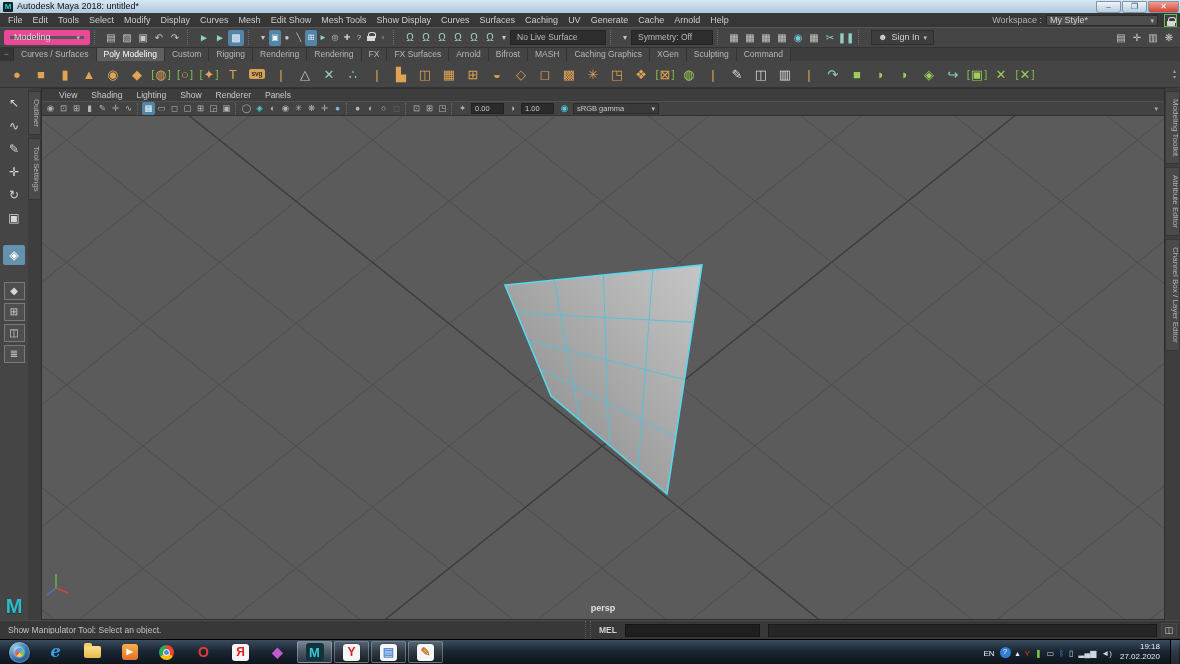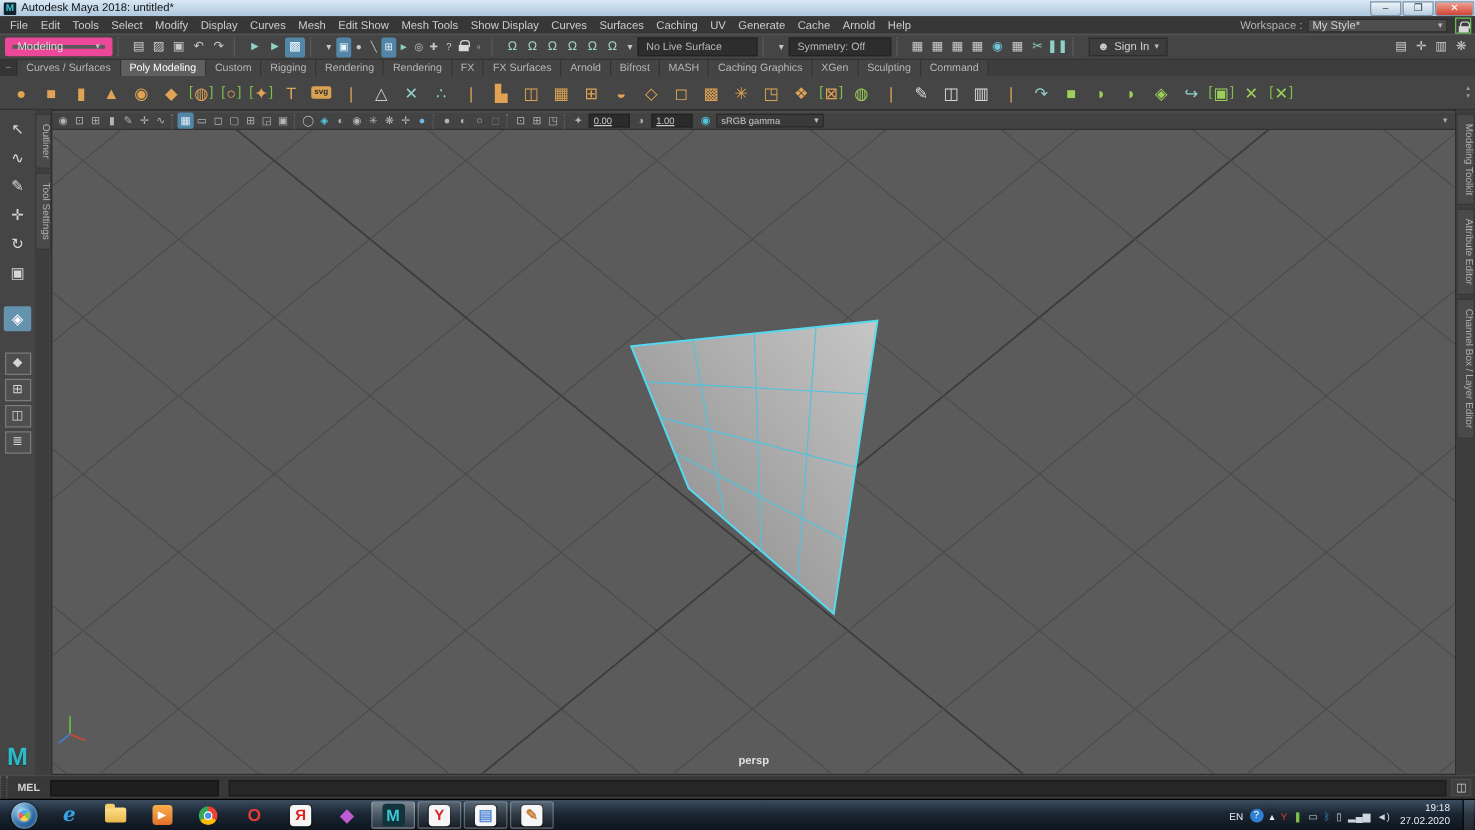--- a/index.html
+++ b/index.html
@@ -95,21 +95,21 @@
   .panel-menubar { height:12px; display:flex; align-items:center; font-size:8.5px; color:#cacaca;
     padding-left:10px; flex:0 0 12px; }
   .panel-menu-item { padding:0 7px; }
   .panel-toolbar { height:15px; background:#434343; border-top:1px solid #505050; border-bottom:1px solid #313131;
     display:flex; align-items:center; font-size:8px; color:#b5b5b5; padding:0 2px; flex:0 0 15px; }
   .pt-group { display:flex; align-items:center; }
   .pt-icon { width:13px; height:13px; display:flex; align-items:center; justify-content:center; font-size:8.5px; }
   .pt-icon.boxed { background:#5285a6; border-radius:2px; color:#eaf6ff; }
   .pt-divider { width:3px; height:12px; border-left:1px dotted #666; margin:0 2px; }
   .pt-field { width:33px; height:11px; background:#2b2b2b; border:1px solid #222; font-size:7.5px;
-    display:flex; align-items:center; padding:0 3px; color:#c9c9c9; margin:0 2px;text-decoration:underline; }
+    display:flex; align-items:center; padding:0 3px; color:#c9c9c9; margin:0 2px; }
   .pt-select { width:86px; height:11px; background:#3a3a3a; border:1px solid #2a2a2a; font-size:7.5px;
     display:flex; align-items:center; justify-content:space-between; padding:0 3px; color:#c9c9c9; margin:0 2px;}
   .pt-colordot { color:#52c8de; font-size:9px; margin-left:2px; }
   .pt-end-arrow { margin-left:auto; color:#aaa; font-size:7px; padding-right:4px; }
   .view3d { flex:1; position:relative; background:#5b5b5b; overflow:hidden; min-height:0; }
   .view3d svg { position:absolute; inset:0; width:100%; height:100%; }
   .persp-label { position:absolute; bottom:6px; left:50%; transform:translateX(-50%);
     font-size:9px; font-weight:bold; color:#e0e0e0; }
 
   
@@ -488,20 +488,28 @@
         </div>
       <div class="maya-logo">M</div>
     </div>
 
     <div class="side-tabs">
         <div class="vtab">Outliner</div>
         <div class="vtab">Tool Settings</div>
       </div>
 
     <div class="viewport-wrap">
+      <div class="panel-menubar">
+          <span class="panel-menu-item">View</span>
+          <span class="panel-menu-item">Shading</span>
+          <span class="panel-menu-item">Lighting</span>
+          <span class="panel-menu-item">Show</span>
+          <span class="panel-menu-item">Renderer</span>
+          <span class="panel-menu-item">Panels</span>
+        </div>
       <div class="panel-toolbar">
         <div class="pt-group">
             <span class="pt-icon">◉</span>
             <span class="pt-icon">⊡</span>
             <span class="pt-icon">⊞</span>
             <span class="pt-icon">▮</span>
             <span class="pt-icon">✎</span>
             <span class="pt-icon">✛</span>
             <span class="pt-icon">∿</span>
           </div>
@@ -619,20 +627,21 @@
     </div>
 
     <div class="side-tabs right">
         <div class="vtab">Modeling Toolkit</div>
         <div class="vtab">Attribute Editor</div>
         <div class="vtab">Channel Box / Layer Editor</div>
       </div>
   </div>
 
   <div class="cmdline">
+    <div class="help-text">Show Manipulator Tool: Select an object.</div>
     <div class="cmd-divider"></div>
     <span class="mel-label">MEL</span>
     <div class="mel-input"></div>
     <div class="mel-output"></div>
     <div class="script-editor-btn">◫</div>
   </div>
 
   <div class="taskbar">
     <div class="start-orb">
         <div class="orb-flag"></div>

